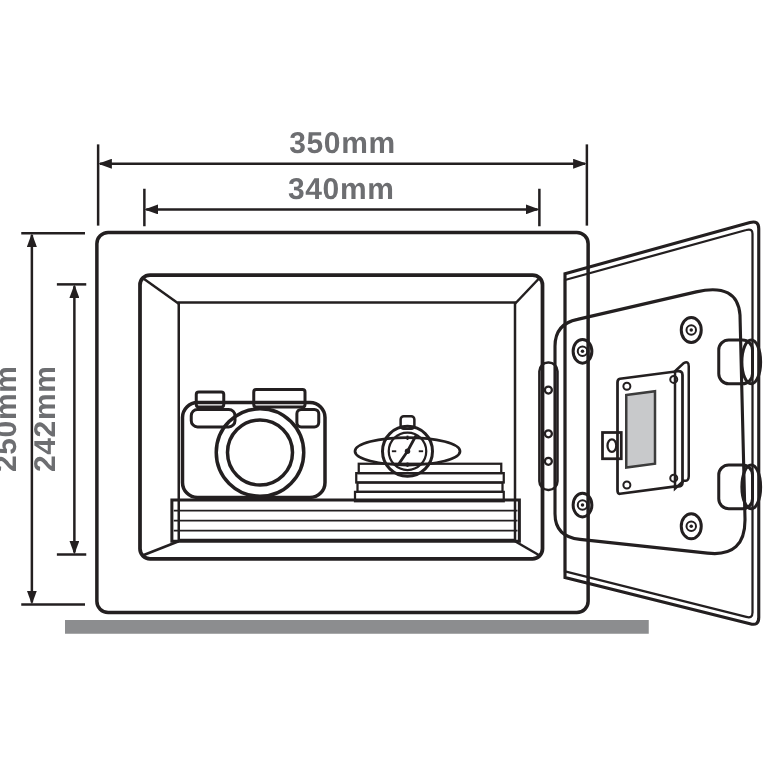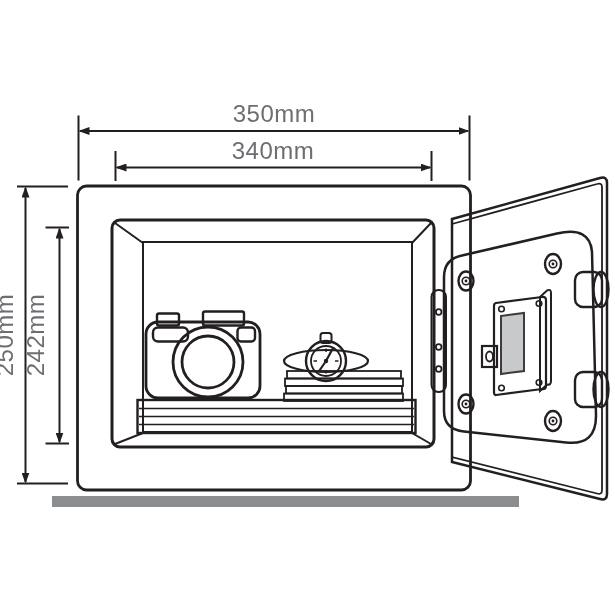--- a/index.html
+++ b/index.html
@@ -1,16 +1,16 @@
 <!DOCTYPE html>
 <html><head>
 <meta charset="utf-8">
 <style>
   html,body{margin:0;padding:0;background:#ffffff;}
-  .stage{width:615px;height:587px;position:relative;background:#ffffff;overflow:hidden;}
+  .stage{width:615px;height:587px;position:relative;background:#ffffff;overflow:hidden;font-weight:bold;}
   svg{display:block;}
   .dim-label{
     font-family:"Liberation Sans","DejaVu Sans",sans-serif;
     font-size:24px;
     fill:#6d6e71;
     letter-spacing:0.5px;
   }
   .dim-line{stroke:#231f20;stroke-width:2;fill:none;}
   .ext-line{stroke:#231f20;stroke-width:2;fill:none;}
   .ink{stroke:#231f20;fill:none;}

